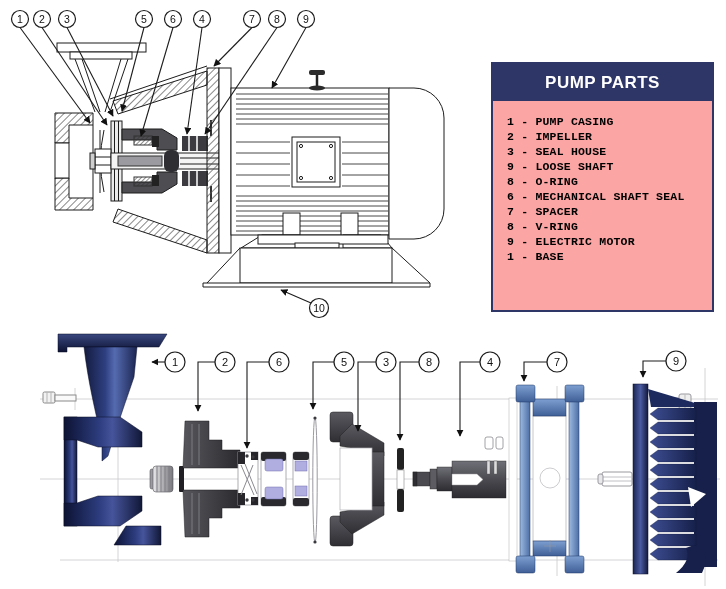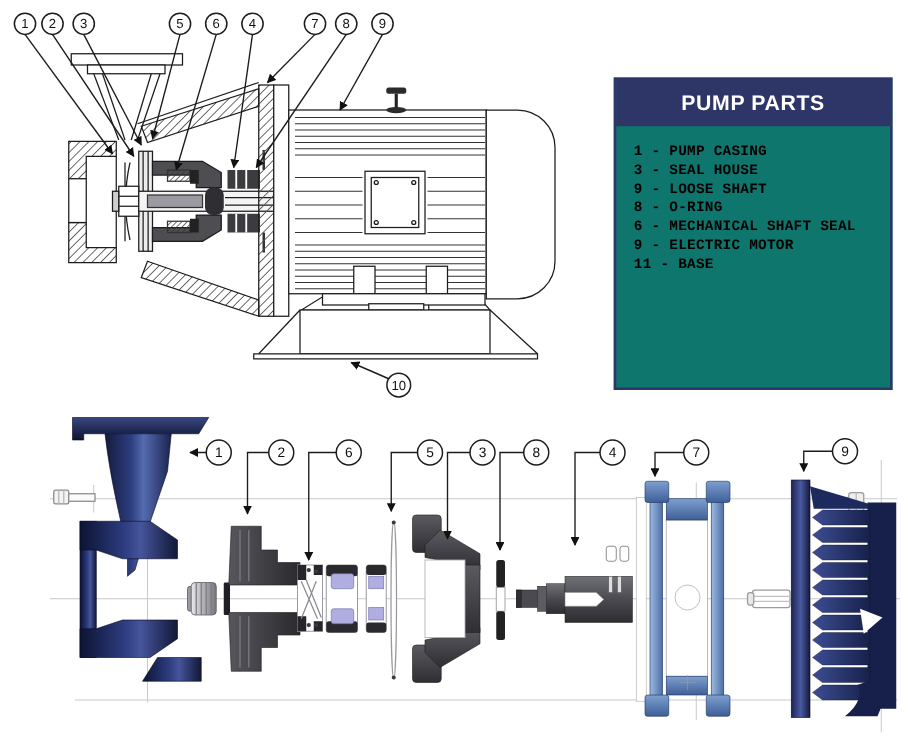--- a/index.html
+++ b/index.html
@@ -11,21 +11,21 @@
   svg text{font-family:"Liberation Sans",sans-serif;fill:#111;}
   .co-num{font-size:10.5px;}
   .co-num-lg{font-size:11px;}
   .ldr{stroke:#1c1c1c;stroke-width:1.1;fill:none;}
   .co-circ{fill:#fff;stroke:#1c1c1c;stroke-width:1.2;}
   .ln{stroke:#1c1c1c;stroke-width:1;fill:none;}
   .lnw{stroke:#1c1c1c;stroke-width:1;fill:#fff;}
   .fin{stroke:#333;stroke-width:0.9;fill:none;}
   .cons{stroke:#c9c9cd;stroke-width:0.8;fill:none;}
   .legend{position:absolute;left:491px;top:62px;width:223px;height:250px;
-          border:2px solid #2e3567;box-sizing:border-box;background:#0f766e;}
+          border:2px solid #2e3567;box-sizing:border-box;background:#fca5a5;}
   .legend-header{background:#2e3567;color:#fff;font-weight:bold;font-size:17px;
           text-align:center;padding:9px 0 8px 0;letter-spacing:0.5px;}
   .legend-list{list-style:none;margin:0;padding:13px 6px 0 14px;
           font-weight:bold;font-size:11.5px;line-height:15px;color:#000;letter-spacing:0.2px;font-family:Liberation Mono, monospace;}
 </style>
 </head>
 <body>
 
 <div class="screen">
 
@@ -209,26 +209,29 @@
         <circle class="co-circ" cx="319" cy="308" r="9.5"></circle>
         <text class="co-num" x="319" y="308" dy="3.7" text-anchor="middle">10</text>
       </g>
     </g>
   </svg>
 
   <div class="legend">
     <div class="legend-header">PUMP PARTS</div>
     <ul class="legend-list">
       <li>1 - PUMP CASING</li>
+      <li>2 - IMPELLER</li>
       <li>3 - SEAL HOUSE</li>
       <li>9 - LOOSE SHAFT</li>
       <li>8 - O-RING</li>
       <li>6 - MECHANICAL SHAFT SEAL</li>
+      <li>7 - SPACER</li>
+      <li>8 - V-RING</li>
       <li>9 - ELECTRIC MOTOR</li>
-      <li>11 - BASE</li>
+      <li>1 - BASE</li>
     </ul>
   </div>
 
   <svg id="exploded-svg" width="726" height="259" viewBox="0 330 726 259">
     <defs>
       <marker id="arrE" viewBox="0 0 10 10" refX="9" refY="5" markerWidth="6.5" markerHeight="6.5" orient="auto-start-reverse">
         <path d="M0,0 L10,5 L0,10 Z" fill="#111"></path>
       </marker>
       <linearGradient id="gNavy" x1="0" y1="0" x2="1" y2="0">
         <stop offset="0" stop-color="#0d1333"></stop>

